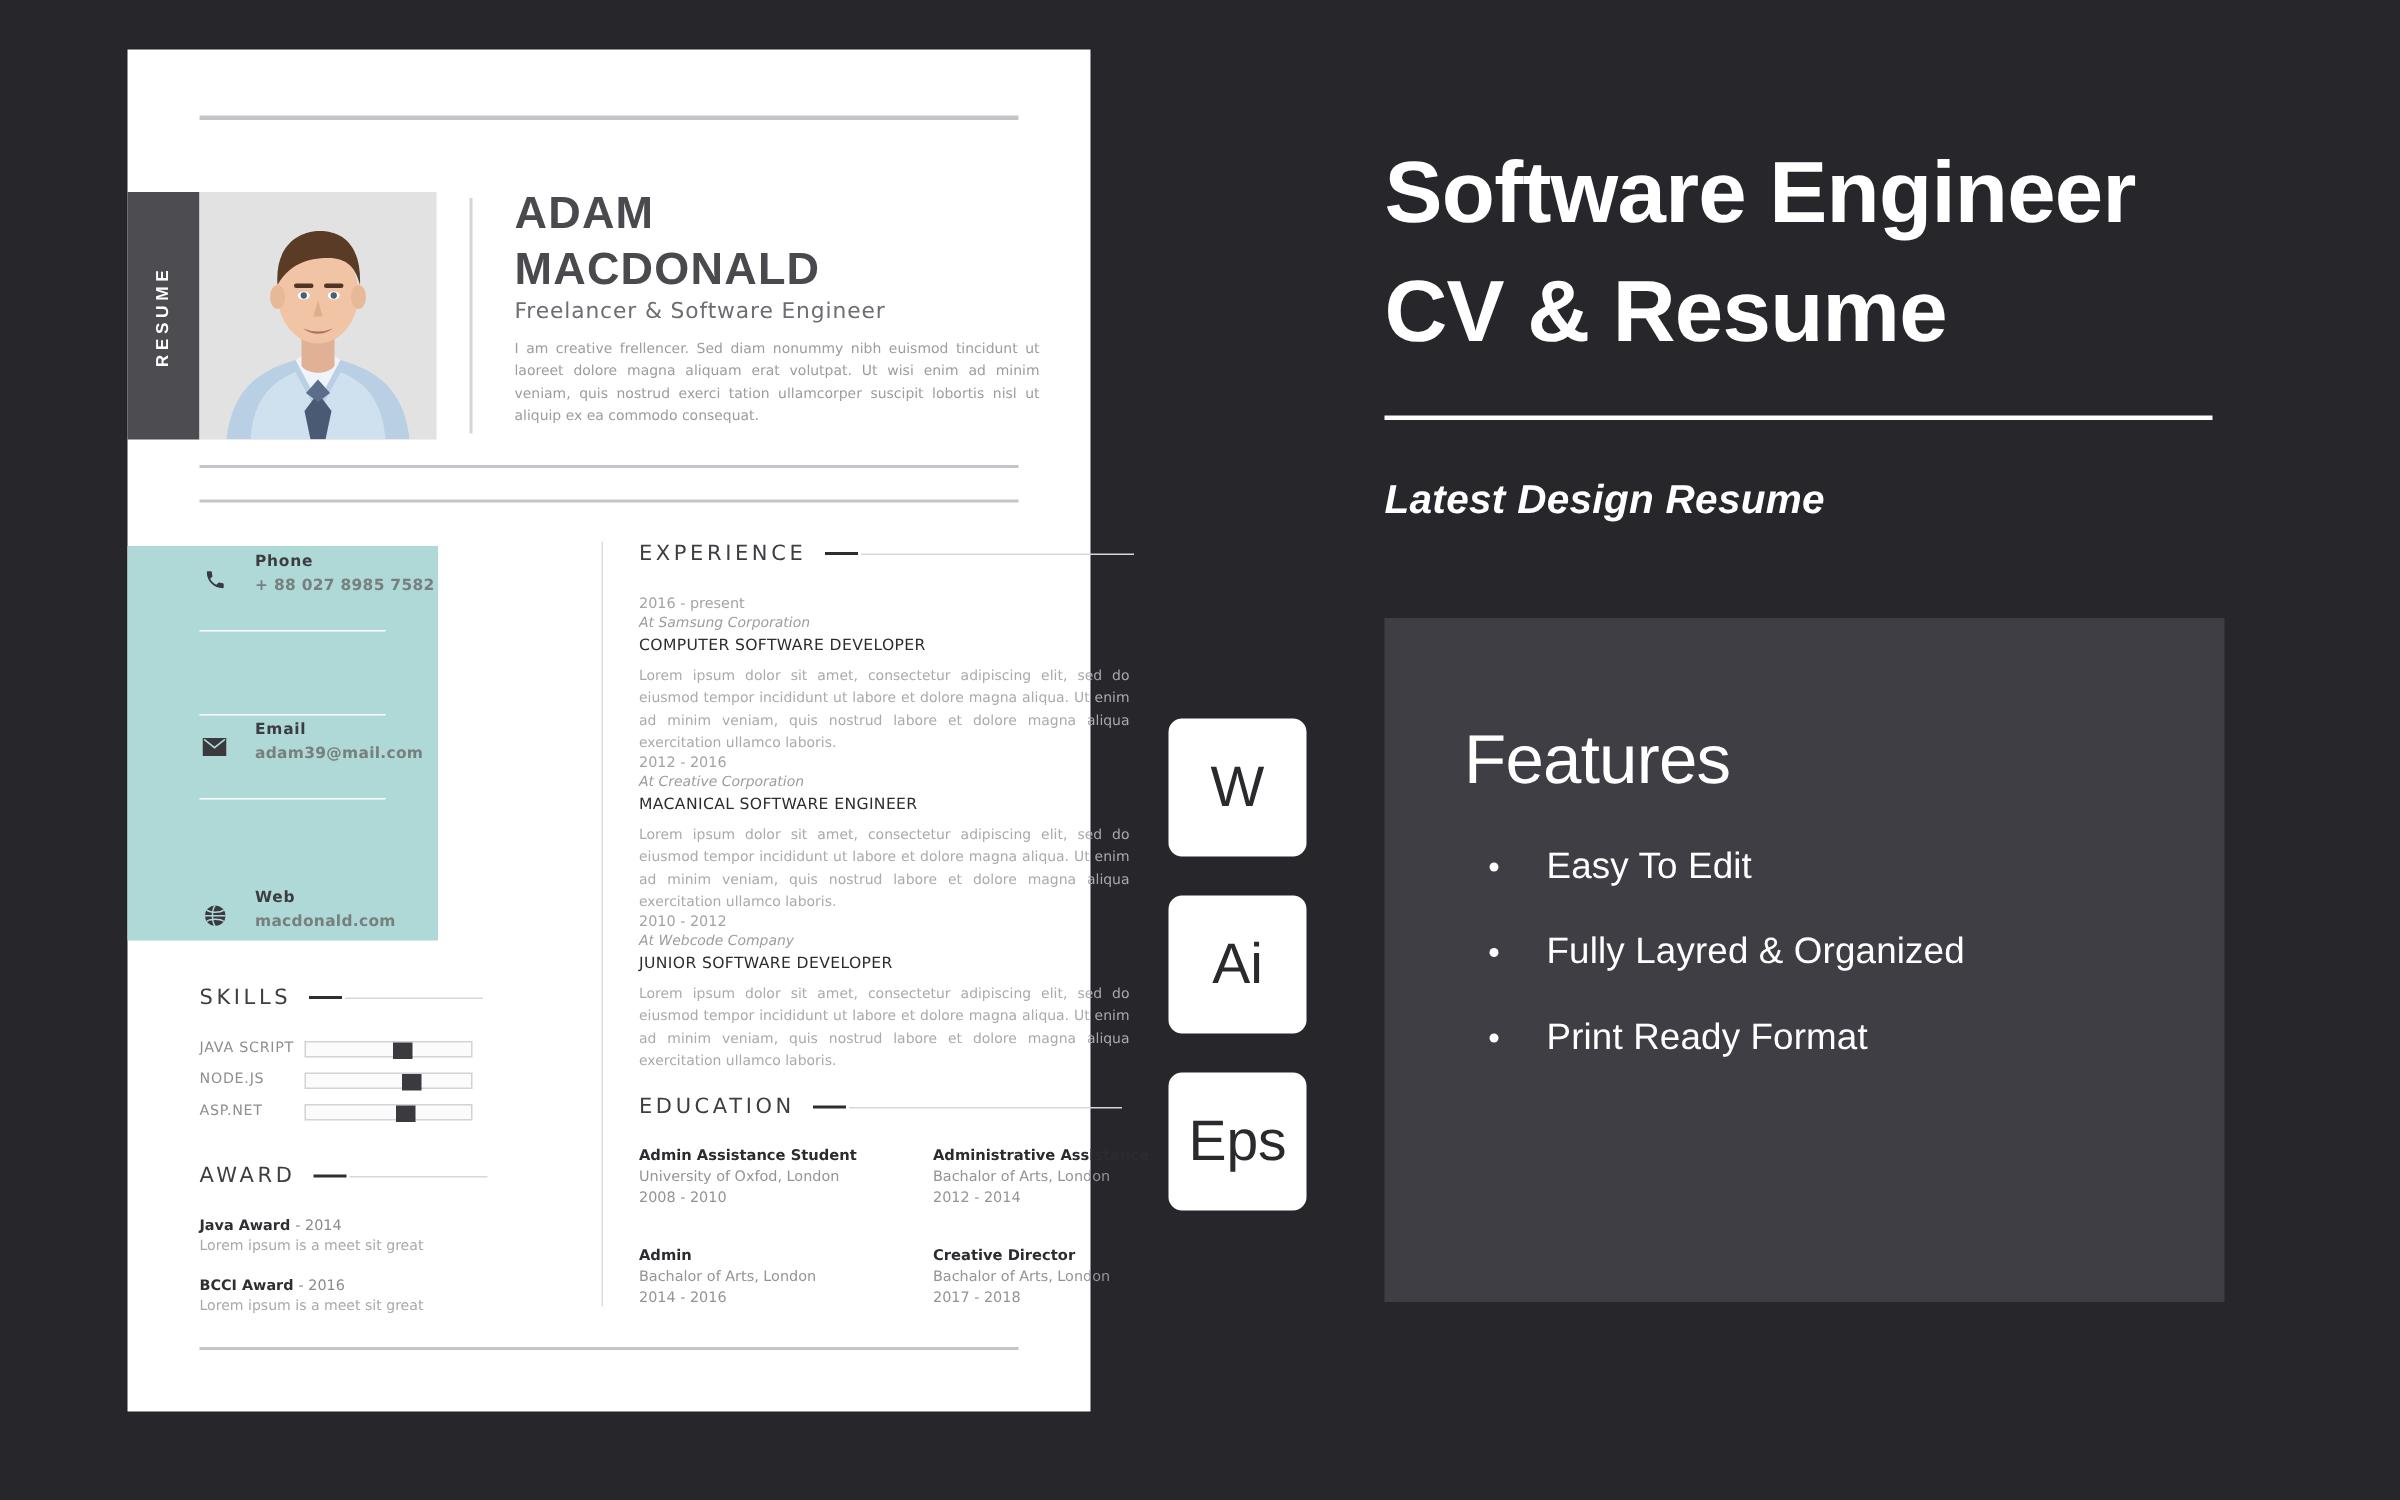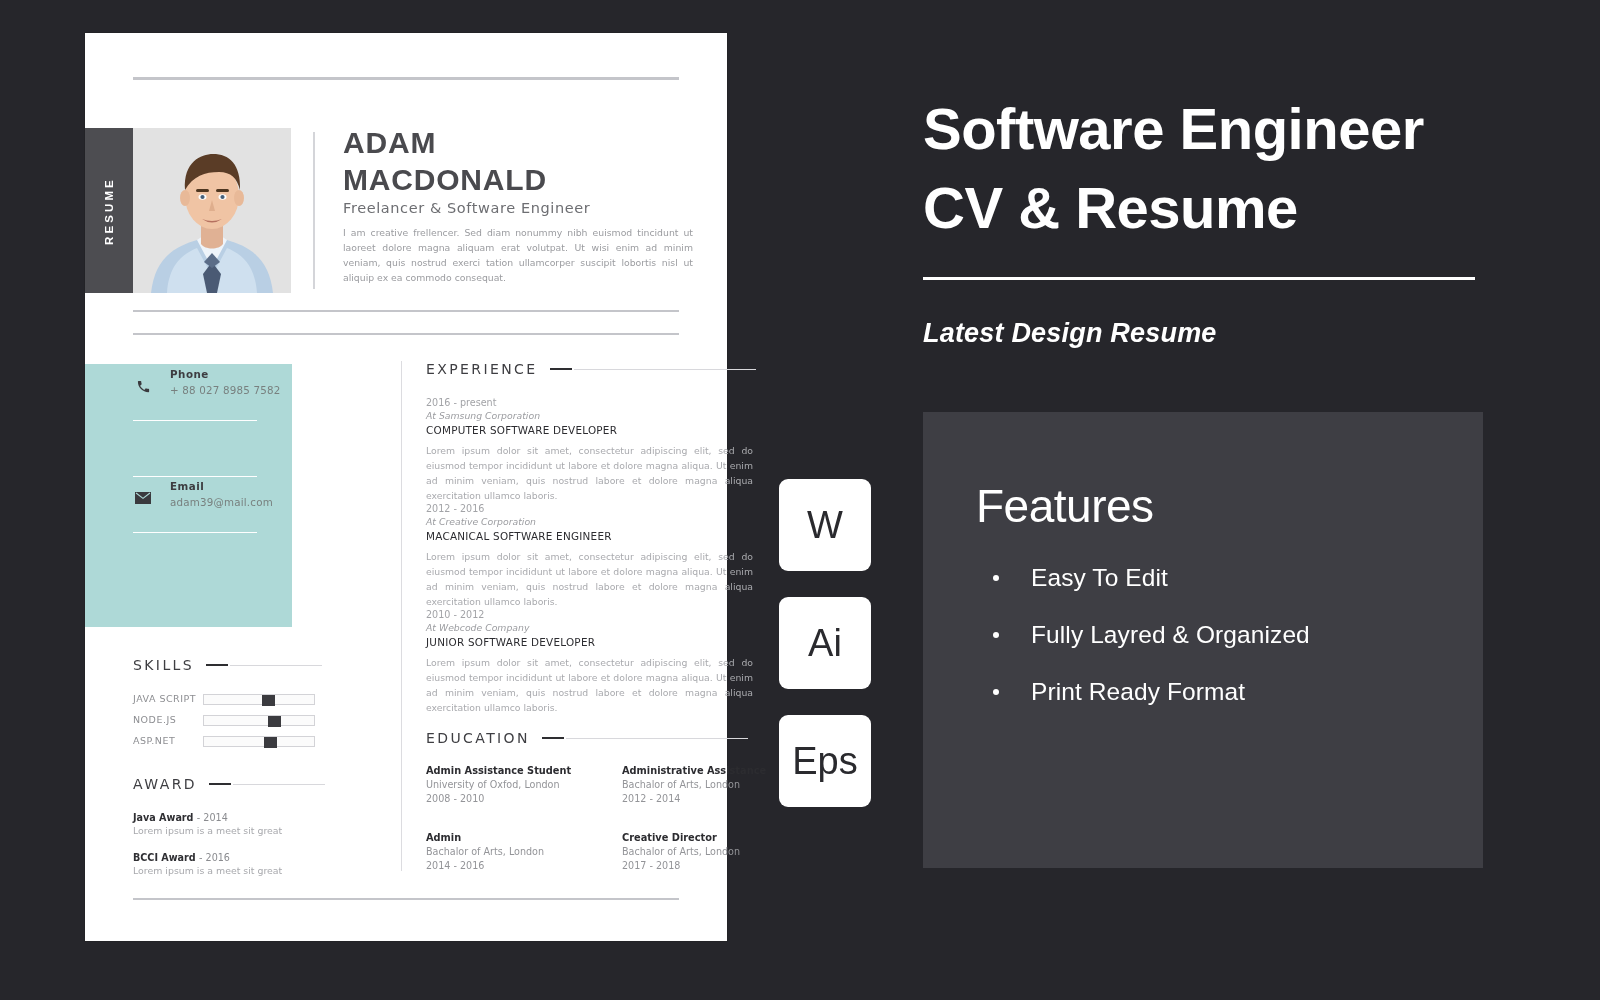--- a/index.html
+++ b/index.html
@@ -67,21 +67,21 @@
   .contact-ico{
     position:absolute;left:48px;top:12px;width:20px;height:20px;
     display:flex;align-items:center;justify-content:center;color:#3a3a3e;
   }
   .contact-label{
     position:absolute;left:85px;top:4px;color:#3d3d41;font-size:10.3px;font-weight:bold;
     letter-spacing:0.5px;font-family:"DejaVu Sans",sans-serif;
   }
   .contact-value{
     position:absolute;left:85px;top:20px;color:#78807f;font-size:10.3px;
-    letter-spacing:0.2px;font-family:"DejaVu Sans",sans-serif;
+    letter-spacing:0.2px;font-family:"DejaVu Sans",sans-serif;font-weight:bold;
   }
   .contact-sep{position:absolute;left:48px;width:124px;height:1px;background:#ffffff;}
   #address-text{
     position:absolute;left:48px;top:200px;width:145px;color:#7d8584;font-size:10.3px;
     line-height:1.5;font-family:"DejaVu Sans",sans-serif;
   }
 
   
   .sec-head{position:absolute;display:flex;align-items:center;}
   .sec-head .txt{
@@ -246,20 +246,30 @@
         <svg width="16" height="12" viewBox="0 0 24 18" fill="#3a3a3e">
             <path d="M0 0h24v18H0z" fill="#3a3a3e"></path>
             <path d="M1.6 1.4 12 9.6 22.4 1.4" stroke="#aed9d7" stroke-width="1.7" fill="none"></path>
           </svg>
       </span>
       <span class="contact-label" style="top:60px">Email</span>
       <span class="contact-value" style="top:76px">adam39@mail.com</span>
     </div>
     <div class="contact-sep" style="top:112px"></div>
 
+    <div class="contact-row" style="top:0">
+      <span class="contact-ico" style="top:124px">
+        <svg width="15" height="15" viewBox="0 0 24 24">
+            <circle cx="12" cy="12" r="11" fill="#3a3a3e"></circle>
+            <path d="M12 1c-4 4-4 18 0 22M1 12h22M3 6c4 3 14 3 18 0M3 18c4-3 14-3 18 0" stroke="#aed9d7" stroke-width="1.6" fill="none"></path>
+          </svg>
+      </span>
+      <span class="contact-label" style="top:116px">Web</span>
+      <span class="contact-value" style="top:132px">macdonald.com</span>
+    </div>
     <div class="contact-sep" style="top:168px"></div>
 
   </div>
 
   <div class="sec-head" id="skills-head">
     <span class="txt">SKILLS</span>
     <span class="dash"></span>
     <span class="tail" style="width:92px"></span>
   </div>
 

